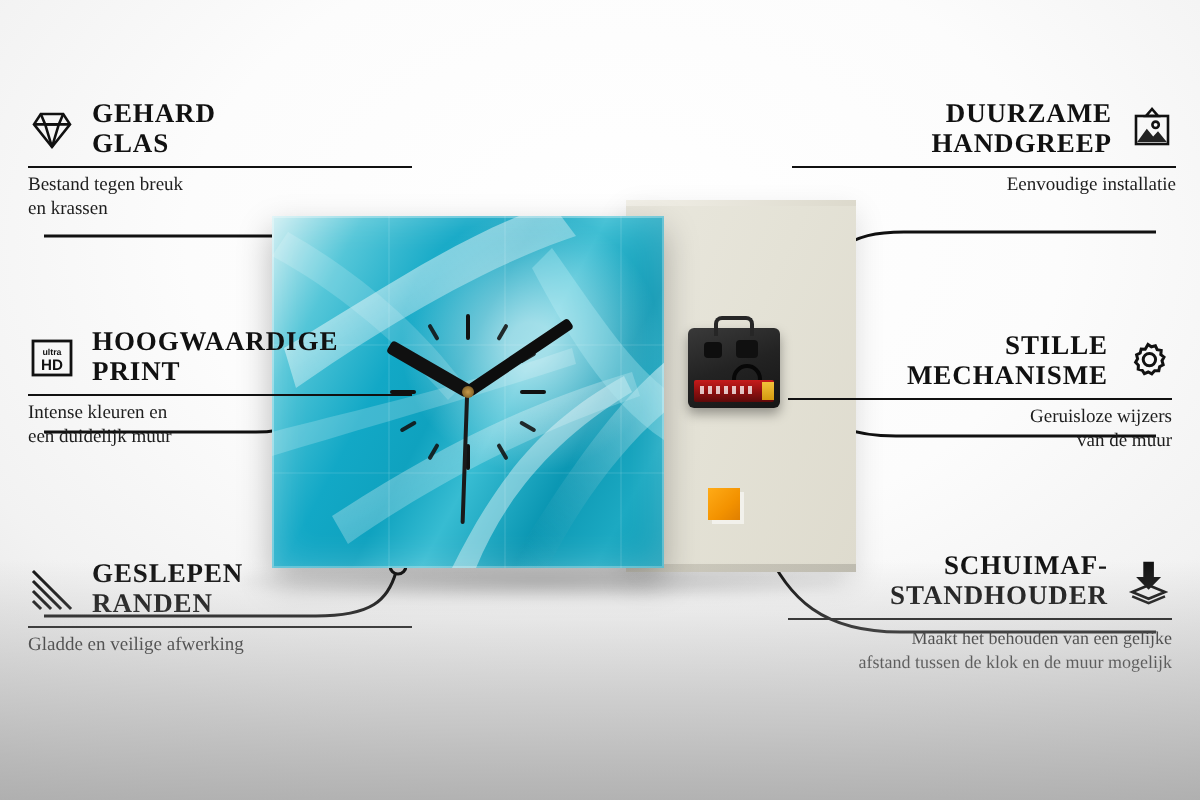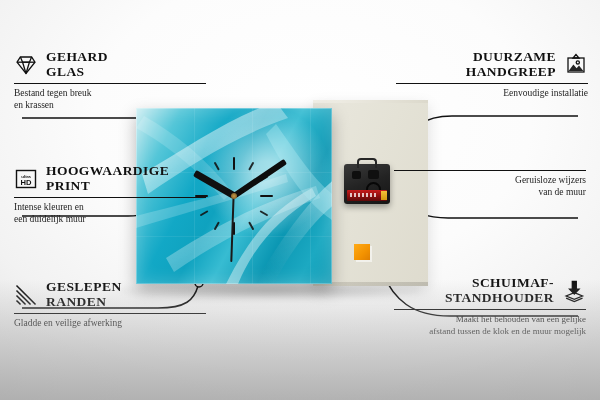--- a/index.html
+++ b/index.html
@@ -343,20 +343,36 @@
           <path d="M4.6 18 L9.4 11.4 L12.6 15.2 L15 12.6 L19.4 18 Z" fill="#111" stroke="none" opacity=".92"></path>
         </g>
           </svg>
       </span>
     </div>
     <div class="rule"></div>
     <div class="desc">Eenvoudige installatie</div>
   </div>
 
   <div class="feat right r2">
+    <div class="head">
+      <div>
+        <div class="title">STILLE</div>
+        <div class="title">MECHANISME</div>
+      </div>
+      <span class="ico">
+        <svg viewBox="0 0 24 24">
+            <g fill="none" stroke="#111" stroke-width="1.5">
+          <path d="M12 3.2 L13.7 4.4 L15.7 3.9 L16.6 5.8 L18.6 6.2 L18.4 8.3 L20 9.6 L19 11.4 L19.6 13.4
+                   L17.8 14.4 L17.4 16.4 L15.3 16.4 L13.9 17.9 L12.1 17 L10.2 17.8 L9.1 16.1 L7.1 15.6
+                   L7.2 13.6 L5.8 12.1 L6.8 10.4 L6.3 8.4 L8.1 7.5 L8.6 5.5 L10.6 5.6 Z"></path>
+          <circle cx="12.7" cy="10.8" r="3.1"></circle>
+        </g>
+          </svg>
+      </span>
+    </div>
     <div class="rule"></div>
     <div class="desc">Geruisloze wijzers</div>
     <div class="desc">van de muur</div>
   </div>
 
   <div class="feat right r3" style="width:192px;">
     <div class="head">
       <div>
         <div class="title">SCHUIMAF-</div>
         <div class="title">STANDHOUDER</div>

